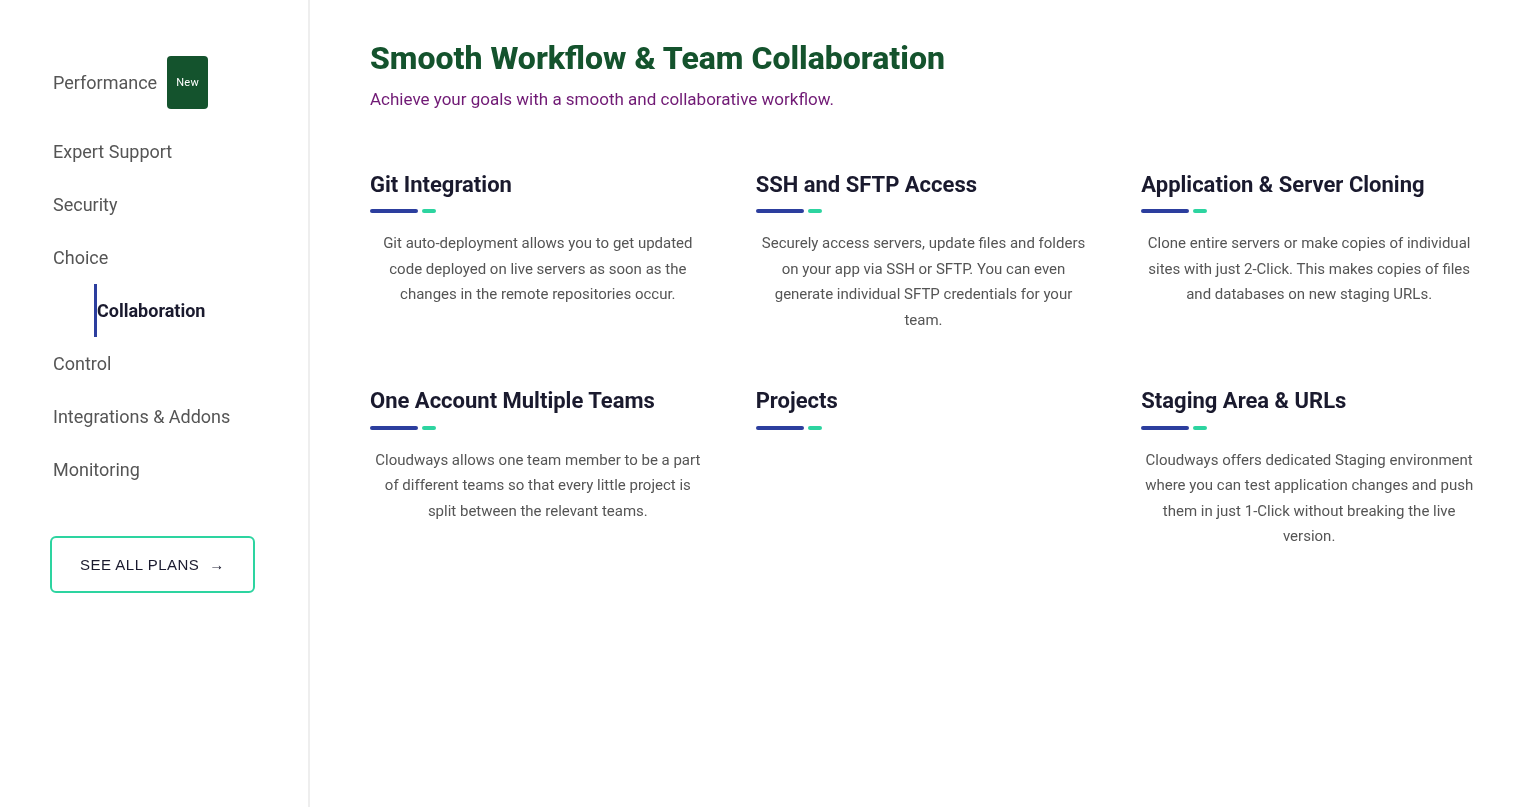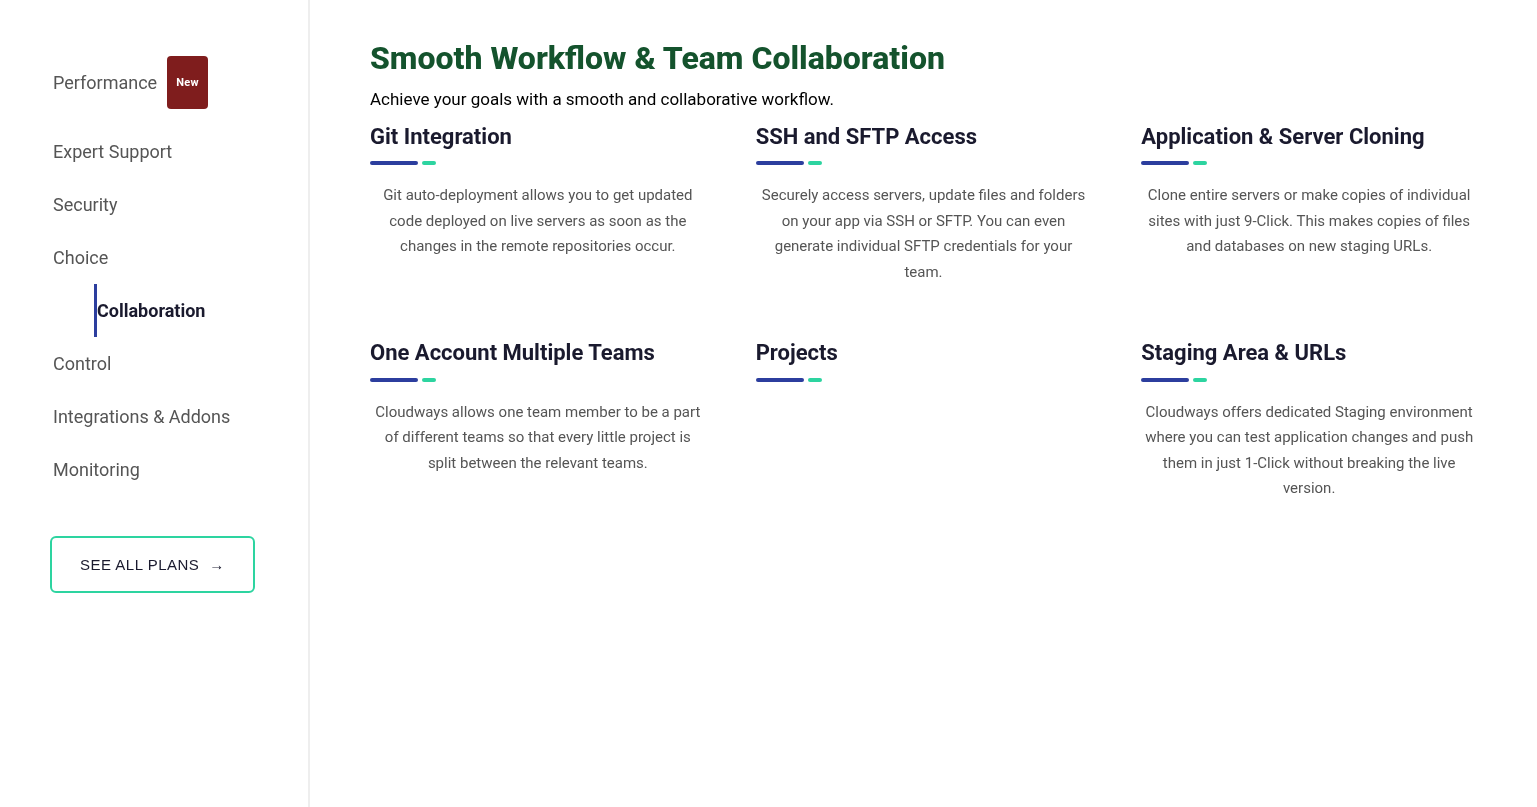--- a/index.html
+++ b/index.html
@@ -34,24 +34,24 @@
       border-left: 3px solid transparent;
       padding-left: 0;
     }
     .sidebar-item.active {
       font-weight: 700;
       color: #1a1a2e;
       border-left: 3px solid #2c3e9e;
       margin-left: 44px;
     }
     .new-badge {
-      background: #7f1d1d;
+      background: #14532d;
       color: white;
       font-size: 11px;
-      font-weight: 700;
+      font-weight: 400;
       padding: 20px 9px;
       border-radius: 4px;
       letter-spacing: 0.3px;
     }
     .see-all-btn {
       margin-top: 40px;
       border: 2px solid #2dd4a0;
       background: transparent;
       color: #1a1a2e;
       font-size: 15px;
@@ -73,21 +73,22 @@
     }
     .main-title {
       font-size: 32px;
       font-weight: 800;
       color: #14532d;
       line-height: 1.15;
       margin-bottom: 12px;
     }
     .main-subtitle {
       font-size: 17px;
-      color: #000000;
+      color: #701a75;
+      margin-bottom: 48px;
     }
     .features-grid {
       display: grid;
       grid-template-columns: repeat(3, 1fr);
       gap: 40px 50px;
     }
     .feature-card {
       display: flex;
       flex-direction: column;
     }
@@ -185,21 +186,21 @@
       <div class="divider-green"></div>
     </div>
           <p class="feature-desc">Securely access servers, update files and folders on your app via SSH or SFTP. You can even generate individual SFTP credentials for your team.</p>
         </div>
         <div class="feature-card">
           <div class="feature-title">Application &amp; Server Cloning</div>
           <div class="feature-divider">
       <div class="divider-blue"></div>
       <div class="divider-green"></div>
     </div>
-          <p class="feature-desc">Clone entire servers or make copies of individual sites with just 9-Click. This makes copies of files and databases on new staging URLs.</p>
+          <p class="feature-desc">Clone entire servers or make copies of individual sites with just 2-Click. This makes copies of files and databases on new staging URLs.</p>
         </div>
         <div class="feature-card">
           <div class="feature-title">One Account Multiple Teams</div>
           <div class="feature-divider">
       <div class="divider-blue"></div>
       <div class="divider-green"></div>
     </div>
           <p class="feature-desc">Cloudways allows one team member to be a part of different teams so that every little project is split between the relevant teams.</p>
         </div>
         <div class="feature-card">

